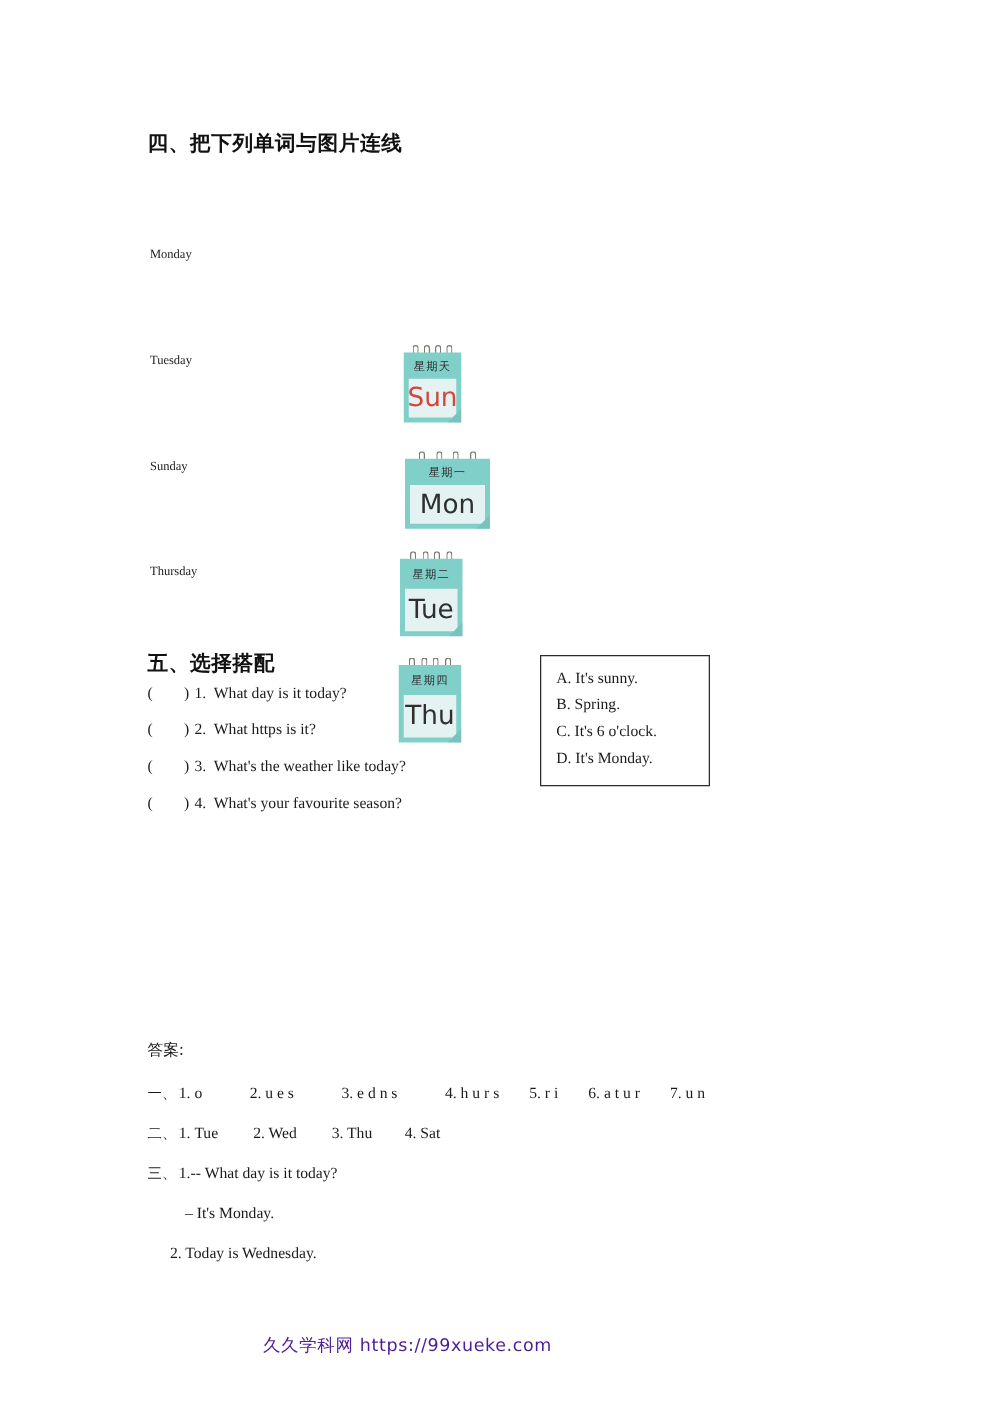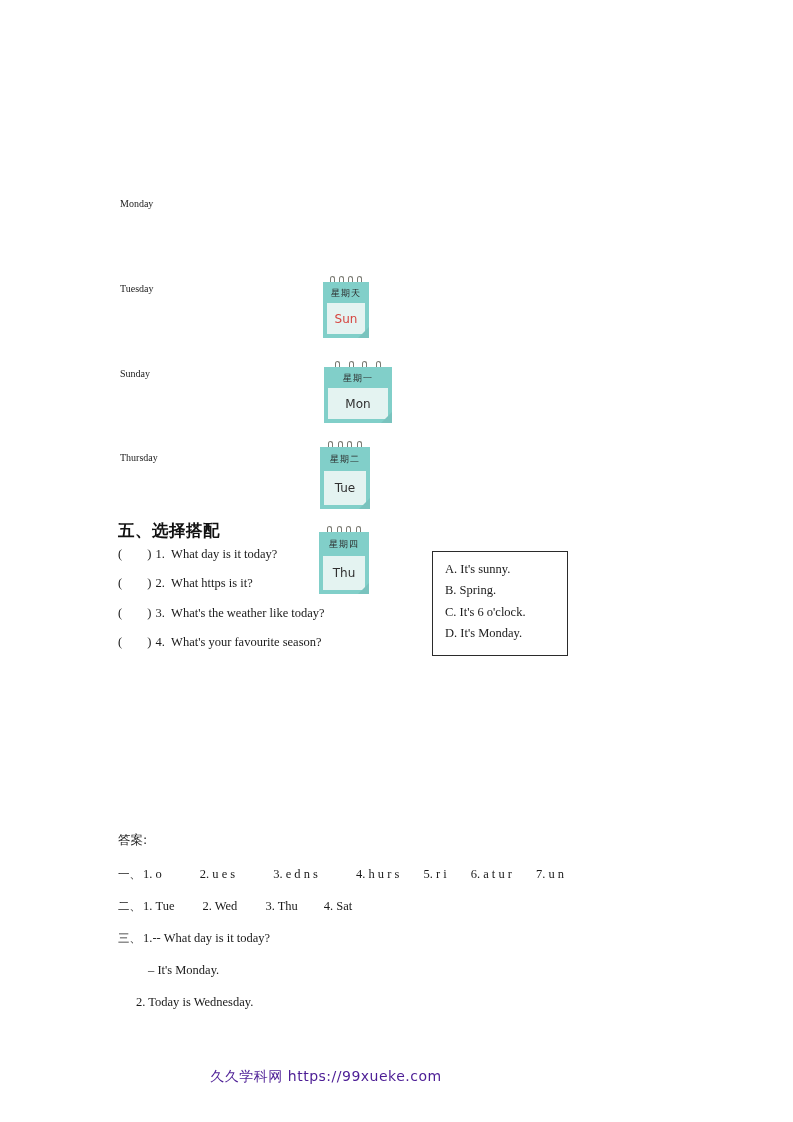--- a/index.html
+++ b/index.html
@@ -107,21 +107,21 @@
     bottom: 4px;
     top: 38%;
     background: #e4f3f1;
     display: flex;
     align-items: center;
     justify-content: center;
     font-family: "DejaVu Sans", sans-serif;
     color: #2f2f2f;
   }
   .calendar .cal-abbr {
-    font-size: 12px;
+    font-size: 21px;
     letter-spacing: 0px;
     line-height: 1;
     text-align: right;
   }
   .calendar .cal-abbr.accent { color: #d6443f; }
   .calendar .fold {
     position: absolute;
     right: 0; bottom: 0;
     width: 0; height: 0;
     border-left: 11px solid transparent;
@@ -148,21 +148,21 @@
     margin-bottom: 15.5px;
     line-height: 1.1;
   }
   .question-row .bracket { letter-spacing: 0px; }
   .question-row .qnum { margin-left: 1px; }
   .question-row .qtext { margin-left: 3px; }
 
   #options-box {
     position: absolute;
     left: 432px;
-    top: 551px;
+    top: 524px;
     width: 136px;
     height: 105px;
     border: 1.2px solid #2b2b2b;
     box-sizing: border-box;
     padding: 10px 0 0 12px;
   }
   .option-row {
     font-family: "Liberation Serif", serif;
     font-size: 12.5px;
     color: #1a1a1a;
@@ -211,20 +211,21 @@
     color: #4c1d95;
     letter-spacing: 0.5px;
     white-space: nowrap;
   }
 </style>
 </head>
 <body>
 
 <div class="page">
 
+  <div class="section-heading" id="heading-four">四、把下列单词与图片连线</div>
 
   <div id="match-exercise">
 
     <div class="match-word w0">Monday</div>
     <div class="match-word w1">Tuesday</div>
     <div class="match-word w2">Sunday</div>
     <div class="match-word w3">Thursday</div>
 
     <div class="calendar" id="calendar-sun">
       <div class="rings">

